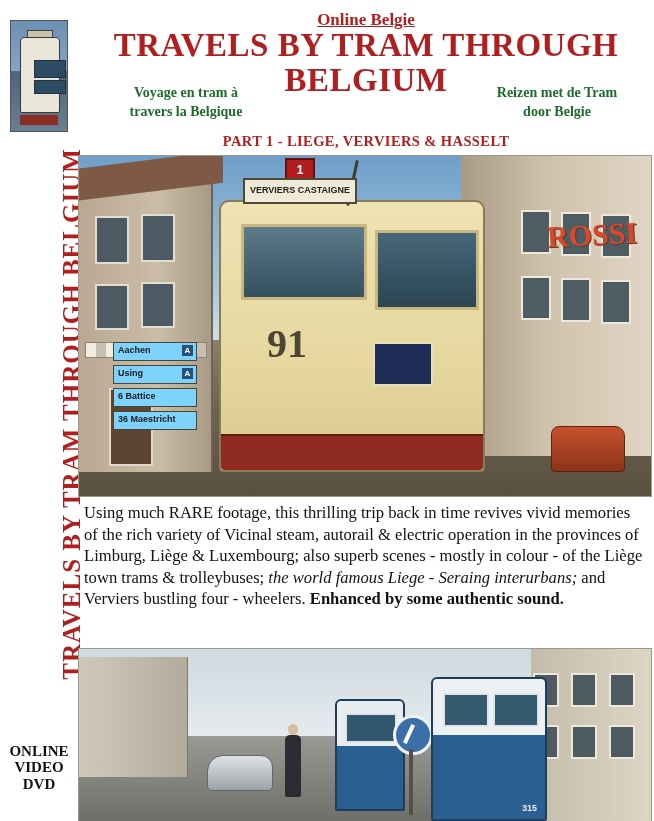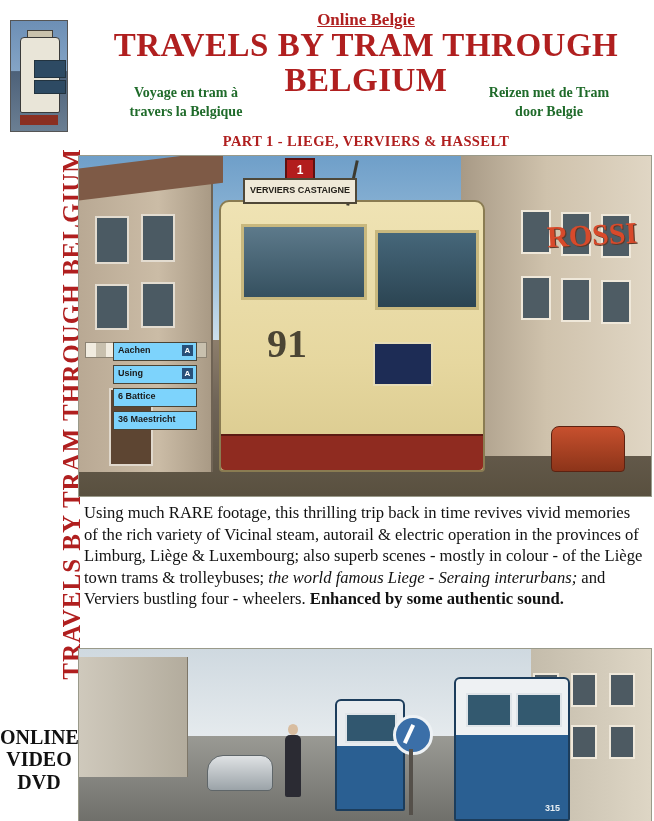--- a/index.html
+++ b/index.html
@@ -85,21 +85,21 @@
   }
 
   .spine-footer {
     position: absolute;
     left: 0;
     bottom: 28px;
     width: 78px;
     text-align: center;
     font-family: "Liberation Serif", serif;
     font-weight: bold;
-    font-size: 20px;
+    font-size: 15px;
     color: #111;
     line-height: 1.12;
   }
 
   
   .header {
     position: absolute;
     left: 78px;
     top: 0;
     width: 576px;
@@ -138,21 +138,21 @@
     width: 160px;
     text-align: center;
     color: #1f6b2a;
     font-weight: bold;
     font-size: 14px;
     line-height: 1.35;
     font-family: "Liberation Serif", serif;
   }
   .sub-nl {
     position: absolute;
-    right: 20px;
+    right: 12px;
     top: 84px;
     width: 170px;
     text-align: center;
     color: #1f6b2a;
     font-weight: bold;
     font-size: 14px;
     line-height: 1.35;
     font-family: "Liberation Serif", serif;
   }
   .part-line {
@@ -354,21 +354,21 @@
   .pb-tram-a {
     position: absolute; left: 256px; top: 50px; width: 66px; height: 108px;
     background: linear-gradient(#e8ecef 0 42%, #2a5f92 42% 100%);
     border: 2px solid #1c3d5c; border-radius: 6px 6px 2px 2px;
   }
   .pb-tram-a .win {
     position: absolute; left: 8px; top: 12px; width: 48px; height: 26px;
     background: #31576f; border: 2px solid #dfe4e8;
   }
   .pb-tram-b {
-    position: absolute; left: 375px; top: 28px; width: 112px; height: 140px;
+    position: absolute; left: 352px; top: 28px; width: 112px; height: 140px;
     background: linear-gradient(#eef1f3 0 40%, #2a5f92 40% 100%);
     border: 2px solid #1c3d5c; border-radius: 6px 6px 2px 2px;
   }
   .pb-tram-b .win {
     position: absolute; background: #33596f; border: 2px solid #dfe4e8;
   }
   .pb-tram-b .w1 { left: 10px; top: 14px; width: 42px; height: 30px; }
   .pb-tram-b .w2 { left: 60px; top: 14px; width: 42px; height: 30px; }
   .pb-tram-b .num {
     position: absolute; right: 8px; bottom: 6px;

